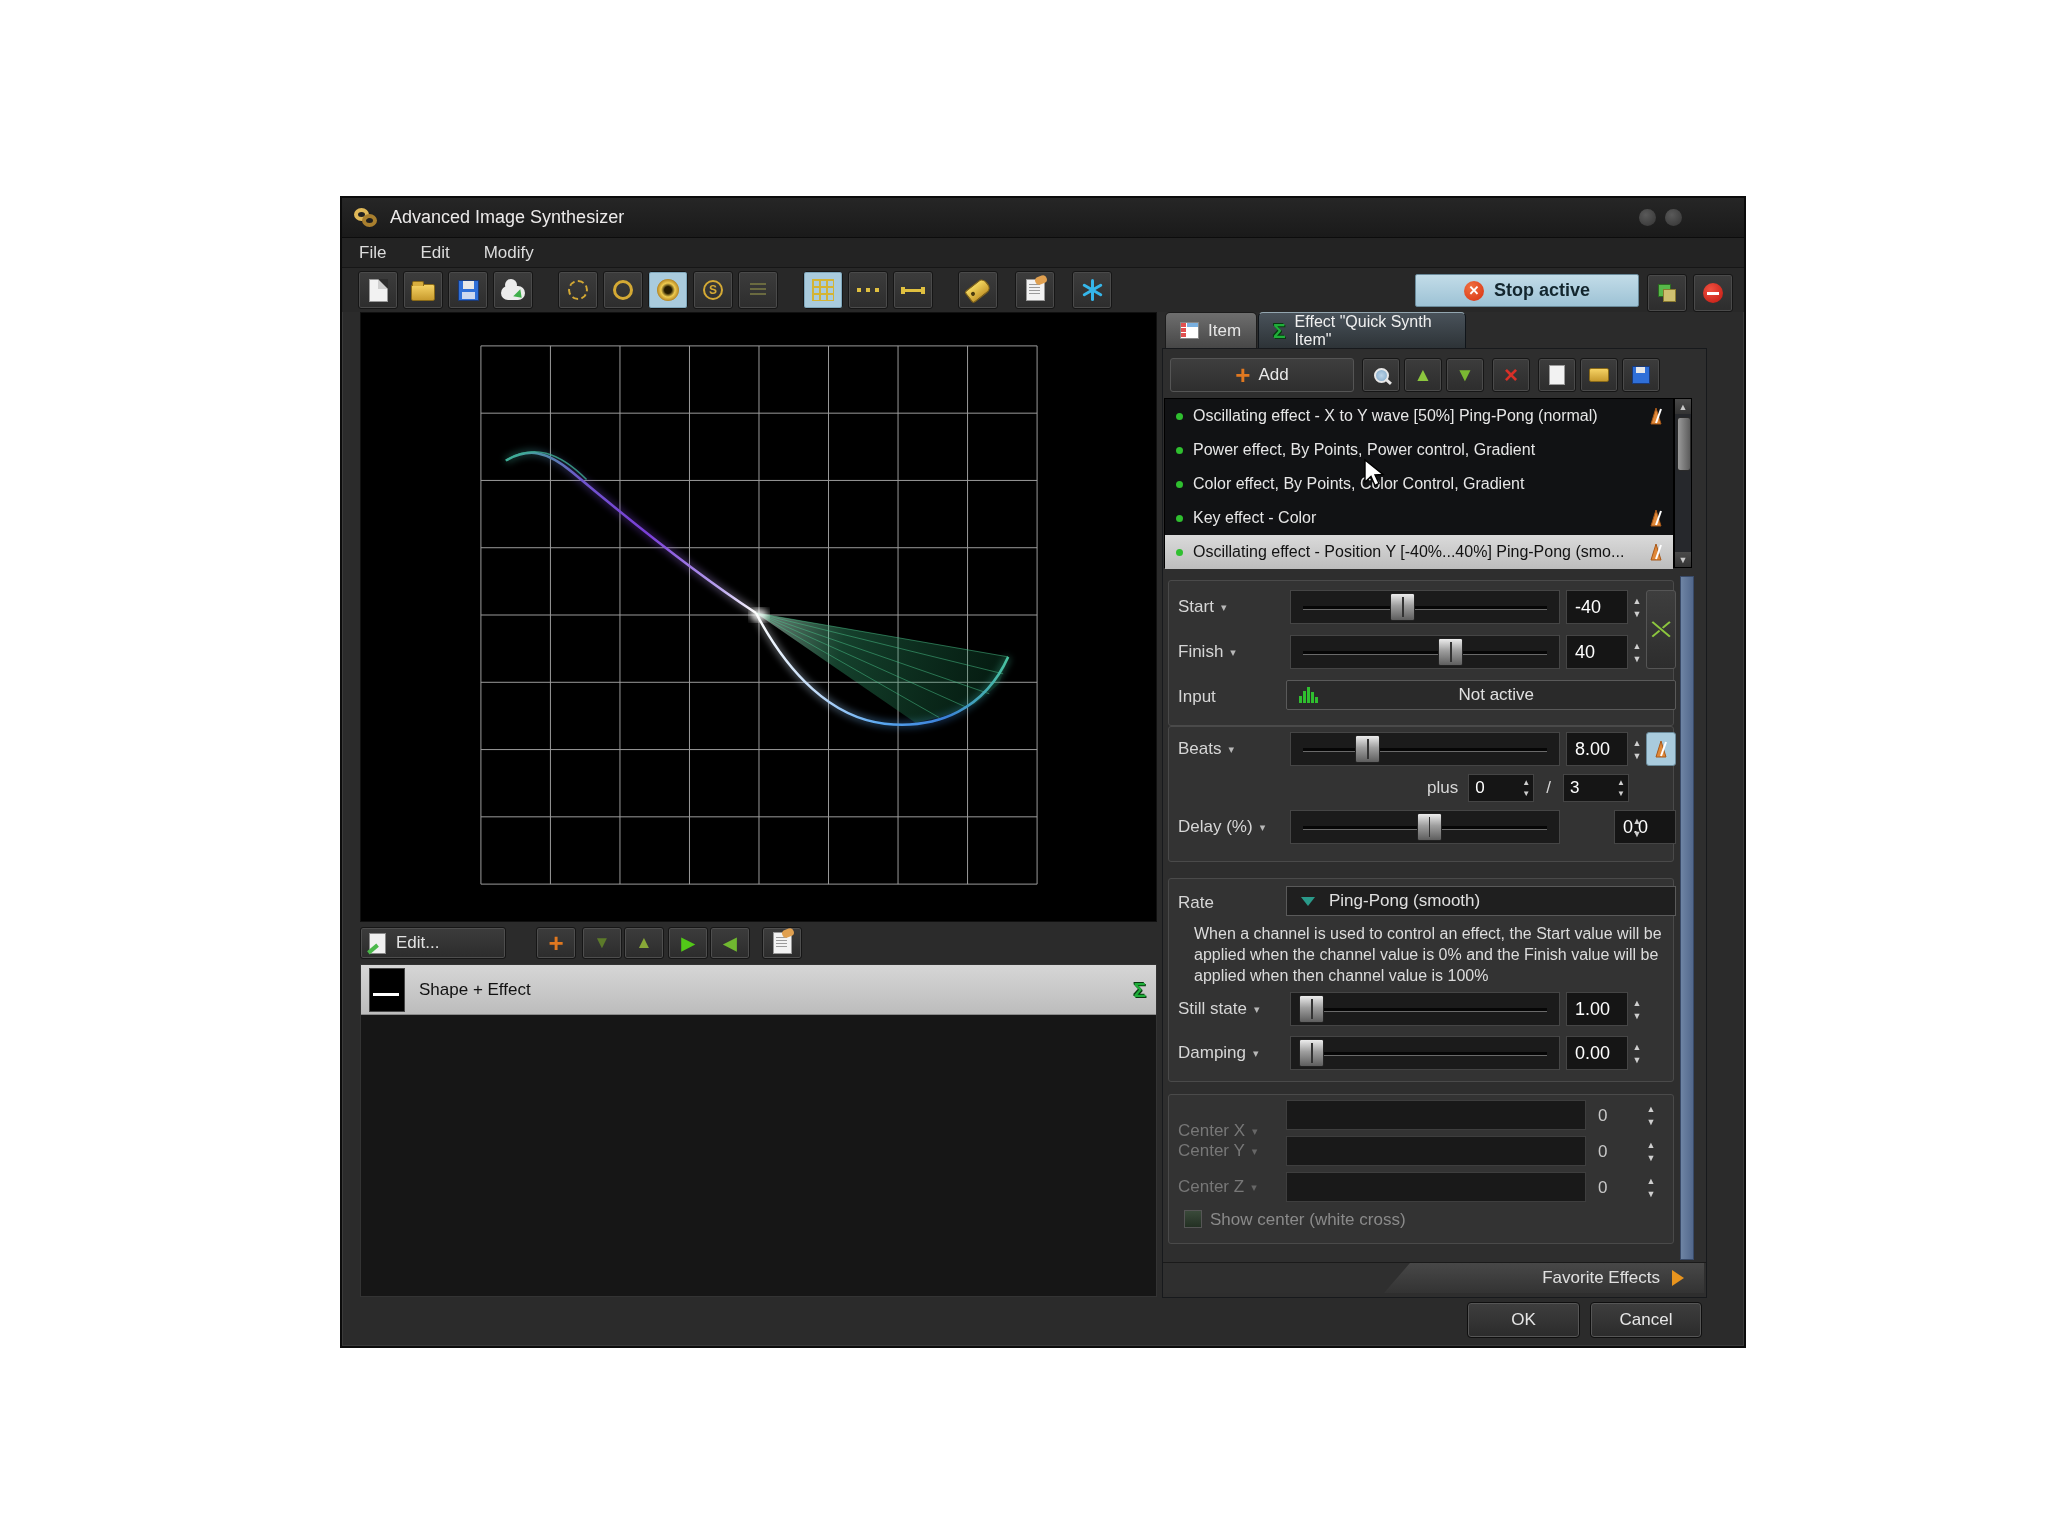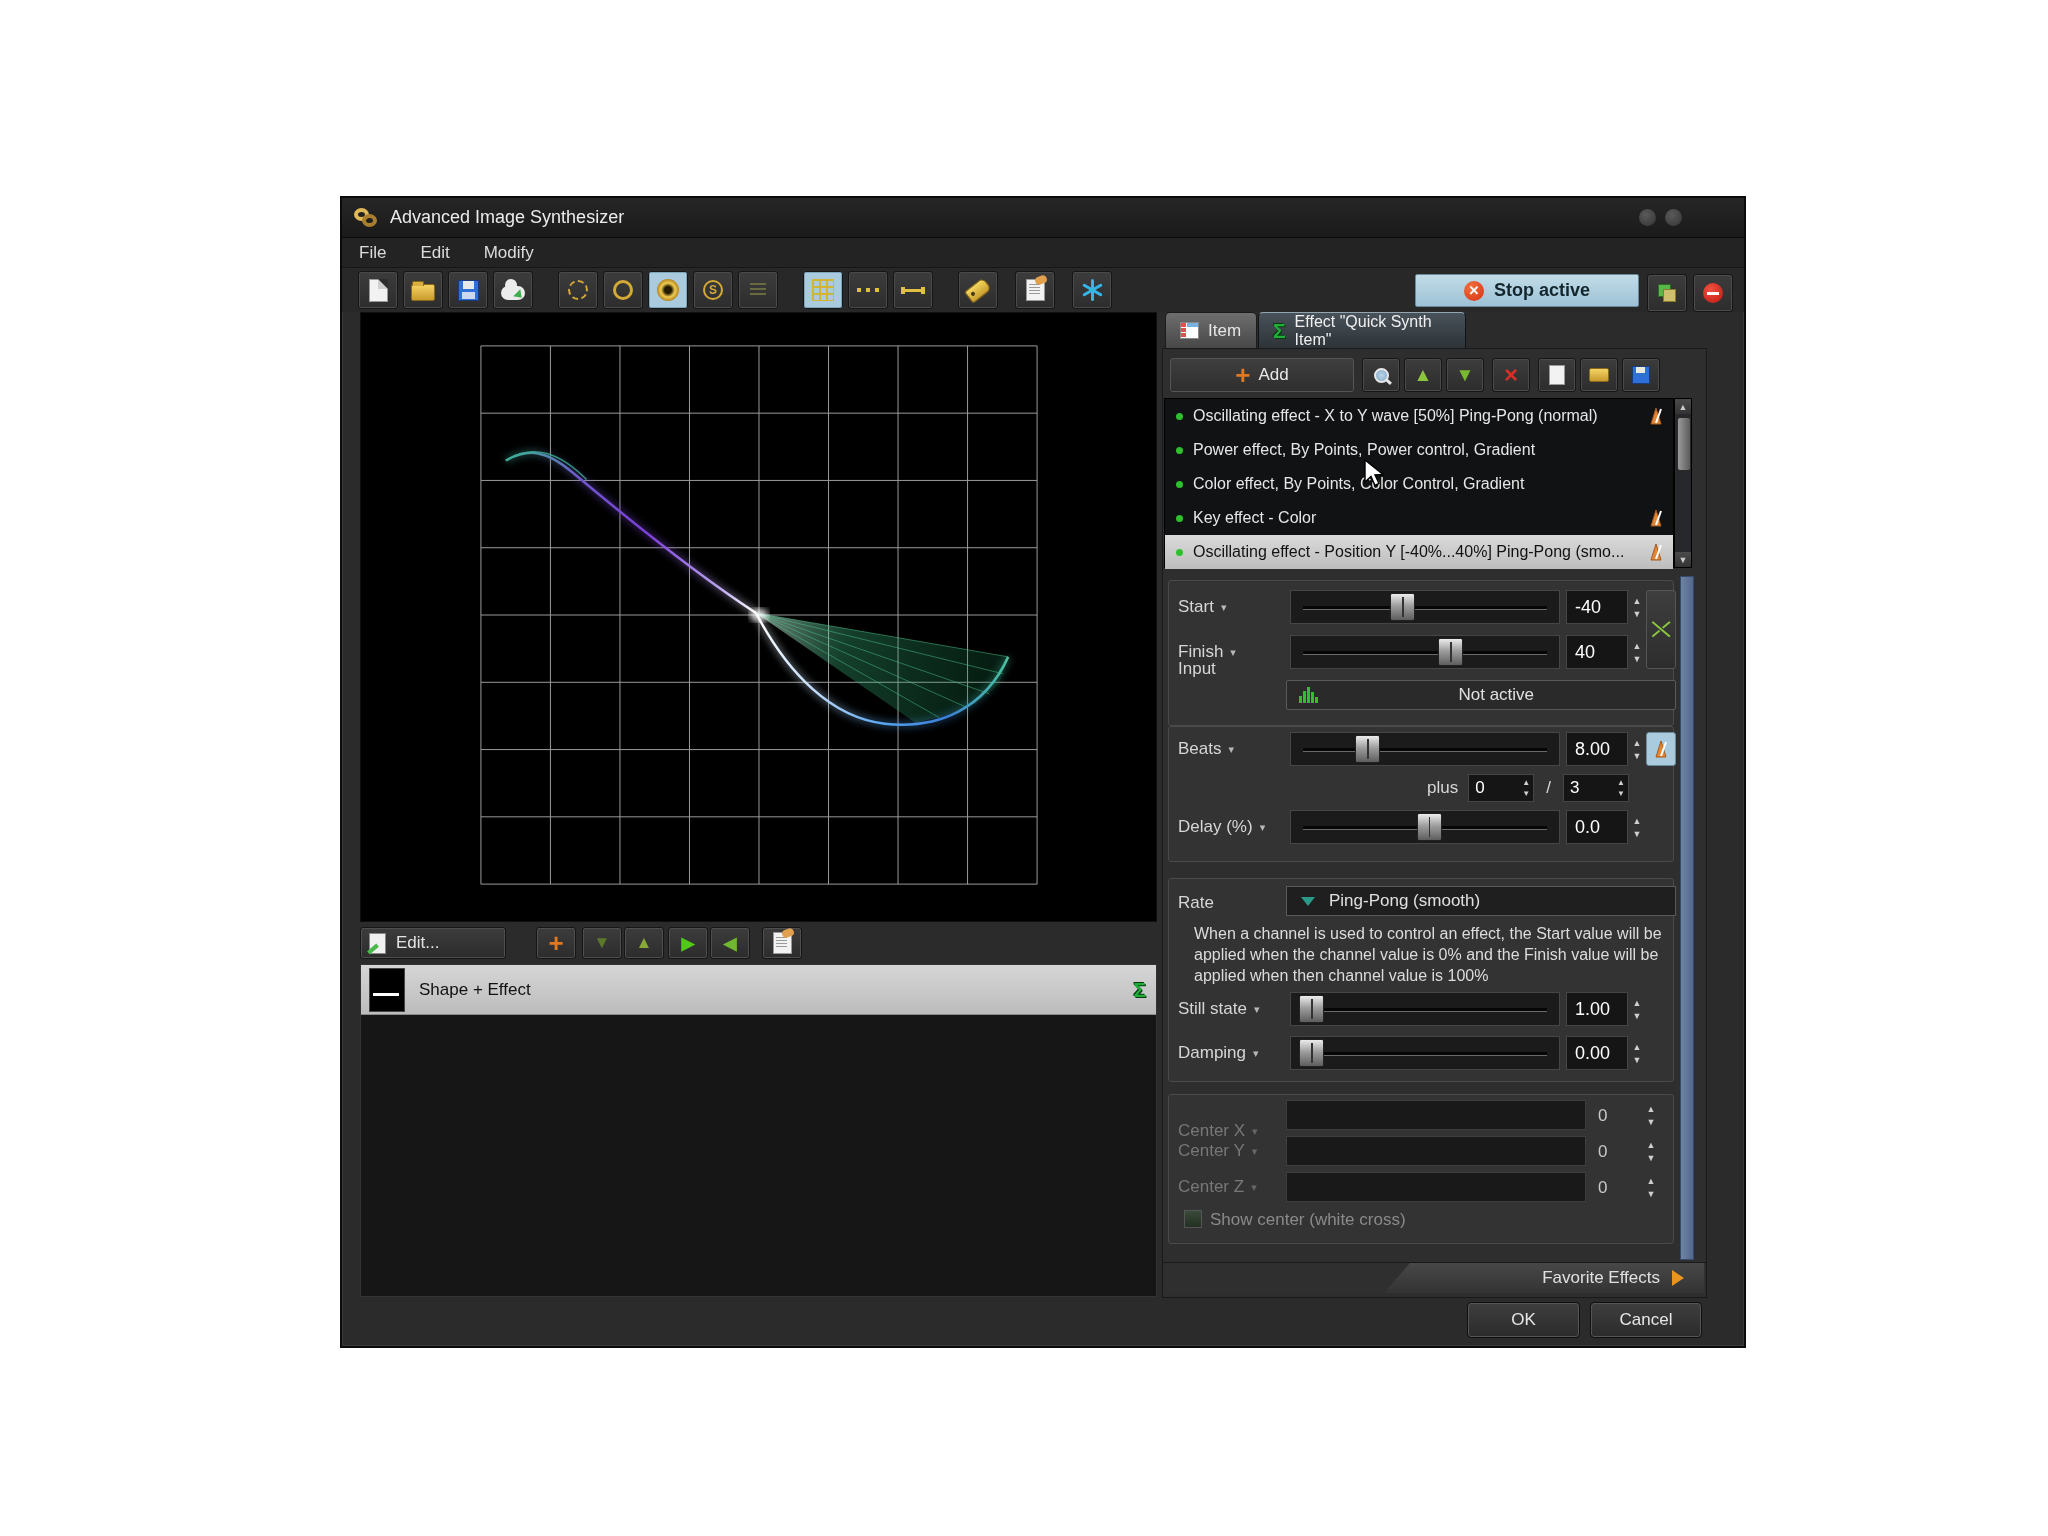--- a/index.html
+++ b/index.html
@@ -439,21 +439,21 @@
       <div class="thumb" style="left:55%;"></div>
     </div>
   <div class="valbox" style="left:1224px;top:437px;">40</div>
   <div class="spin" style="left:1286px;top:437px;">
       <i></i>
       <i></i>
     </div>
   <div class="sidebtn" style="top:392px;height:79px;">
       <span class="ic-swap"></span>
     </div>
-  <div class="plabel" style="top:454px;">
+  <div class="plabel" style="top:482px;">
       <span>Input</span>
     </div>
   <div class="inputbox" style="top:482px;">
     <span class="ic-eq">
         <i></i>
         <i></i>
         <i></i>
         <i></i>
         <i></i>
       </span>
@@ -499,21 +499,21 @@
     </div>
   </div>
   <div class="plabel" style="top:612px;">
       <span>Delay (%)</span>
       <span class="dd"></span>
     </div>
   <div class="slider" style="top:612px;">
       <div class="track"></div>
       <div class="thumb" style="left:47%;"></div>
     </div>
-  <div class="valbox" style="left:1224px;top:612px;">0.0</div>
+  <div class="valbox" style="left:1272px;top:612px;">0.0</div>
   <div class="spin" style="left:1286px;top:612px;">
       <i></i>
       <i></i>
     </div>
 
   <div class="gbox" style="top:680px;height:204px;"></div>
   <div class="plabel" style="top:688px;">
       <span>Rate</span>
     </div>
   <div class="ratebox" style="top:688px;">

